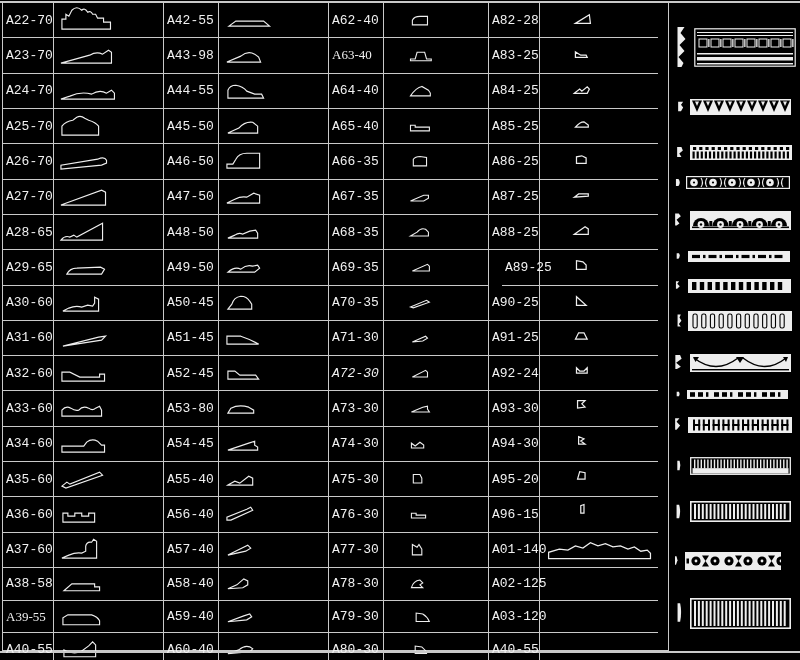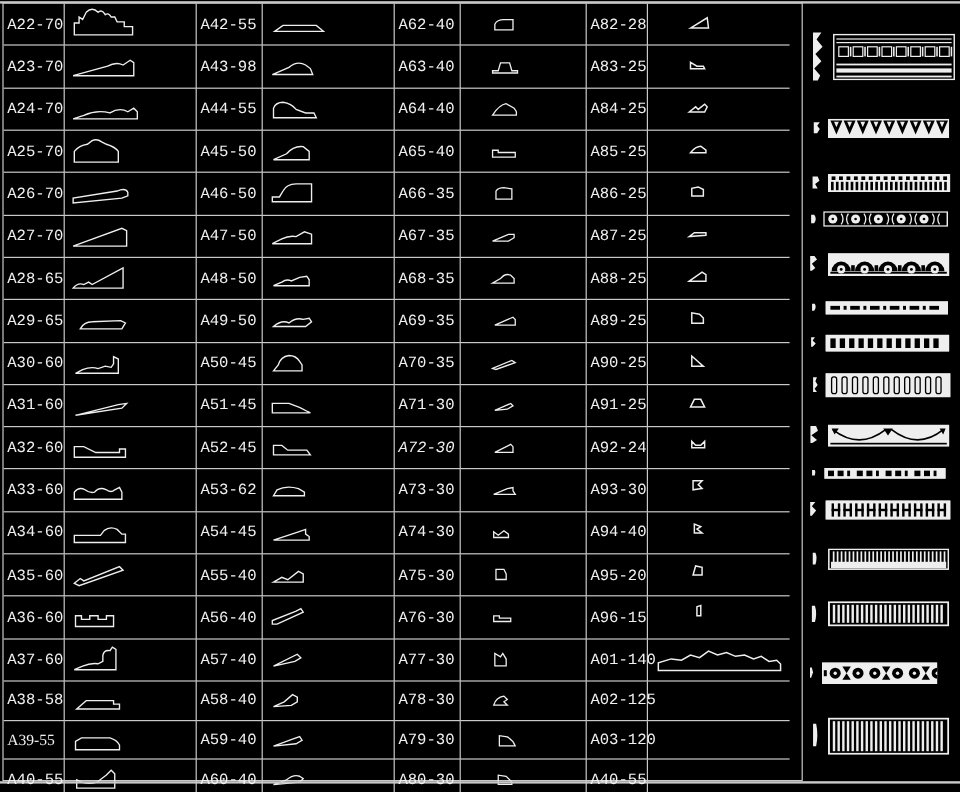--- a/index.html
+++ b/index.html
@@ -259,21 +259,21 @@
       </div>
       <div class="lc" style="grid-area: 11 / 3;">
         <span>A52-45</span>
       </div>
       <div class="sc" style="grid-area: 11 / 4;">
         <svg viewBox="0 0 110 32" preserveAspectRatio="xMidYMid meet">
           <path d="M9 22 L9 14 L16 14 L21 18 L37 18 L40 22 Z" fill="none" stroke="#eeeeee" stroke-width="1.15"></path>
         </svg>
       </div>
       <div class="lc" style="grid-area: 12 / 3;">
-        <span>A53-62</span>
+        <span>A53-80</span>
       </div>
       <div class="sc" style="grid-area: 12 / 4;">
         <svg viewBox="0 0 110 32" preserveAspectRatio="xMidYMid meet">
           <path d="M9 21 L12 16 Q20 12 30 15 L35 18 L35 21 Z" fill="none" stroke="#eeeeee" stroke-width="1.15"></path>
         </svg>
       </div>
       <div class="lc" style="grid-area: 13 / 3;">
         <span>A54-45</span>
       </div>
       <div class="sc" style="grid-area: 13 / 4;">
@@ -330,21 +330,21 @@
         </svg>
       </div>
       <div class="lc" style="grid-area: 1 / 5;">
         <span>A62-40</span>
       </div>
       <div class="sc" style="grid-area: 1 / 6;">
         <svg viewBox="0 0 110 32" preserveAspectRatio="xMidYMid meet">
           <path d="M30 21 L30 16 Q32 12 38 12 L46 12 L46 21 Z" fill="none" stroke="#eeeeee" stroke-width="1.15"></path>
         </svg>
       </div>
-      <div class="lc" style="grid-area: 2 / 5;">
+      <div class="lc" style="grid-area: 2 / 5; font-family: Liberation Serif, serif;">
         <span>A63-40</span>
       </div>
       <div class="sc" style="grid-area: 2 / 6;">
         <svg viewBox="0 0 110 32" preserveAspectRatio="xMidYMid meet">
           <path d="M28 20 L33 20 L35 13 L43 13 L45 20 L50 20 L50 22 L28 22 Z" fill="none" stroke="#eeeeee" stroke-width="1.15"></path>
         </svg>
       </div>
       <div class="lc" style="grid-area: 3 / 5;">
         <span>A64-40</span>
       </div>
@@ -530,21 +530,21 @@
         </svg>
       </div>
       <div class="lc" style="grid-area: 7 / 7;">
         <span>A88-25</span>
       </div>
       <div class="sc nr" style="grid-area: 7 / 8;">
         <svg viewBox="0 0 110 32" preserveAspectRatio="xMidYMid meet">
           <path d="M32 18 L42 11 L45 13 L45 18 Z" fill="none" stroke="#eeeeee" stroke-width="1.15"></path>
         </svg>
       </div>
-      <div class="lc" style="grid-area: 8 / 7;">
+      <div class="lc" style="grid-area: 8 / 7; margin-left: 13px;">
         <span>A89-25</span>
       </div>
       <div class="sc nr" style="grid-area: 8 / 8;">
         <svg viewBox="0 0 110 32" preserveAspectRatio="xMidYMid meet">
           <path d="M34 18 L34 10 L40 11 L43 14 L43 18 Z" fill="none" stroke="#eeeeee" stroke-width="1.15"></path>
         </svg>
       </div>
       <div class="lc" style="grid-area: 9 / 7; text-align: right;">
         <span>A90-25</span>
       </div>
@@ -571,21 +571,21 @@
       </div>
       <div class="lc" style="grid-area: 12 / 7;">
         <span>A93-30</span>
       </div>
       <div class="sc nr" style="grid-area: 12 / 8;">
         <svg viewBox="0 0 110 32" preserveAspectRatio="xMidYMid meet">
           <path d="M35 16 L35 9 L42 9 L39 12 L42 15 L35 16 Z" fill="none" stroke="#eeeeee" stroke-width="1.15"></path>
         </svg>
       </div>
       <div class="lc" style="grid-area: 13 / 7;">
-        <span>A94-40</span>
+        <span>A94-30</span>
       </div>
       <div class="sc nr" style="grid-area: 13 / 8;">
         <svg viewBox="0 0 110 32" preserveAspectRatio="xMidYMid meet">
           <path d="M36 16 L36 9 L41 11 L38 13 L42 16 Z" fill="none" stroke="#eeeeee" stroke-width="1.15"></path>
         </svg>
       </div>
       <div class="lc" style="grid-area: 14 / 7;">
         <span>A95-20</span>
       </div>
       <div class="sc nr" style="grid-area: 14 / 8;">

